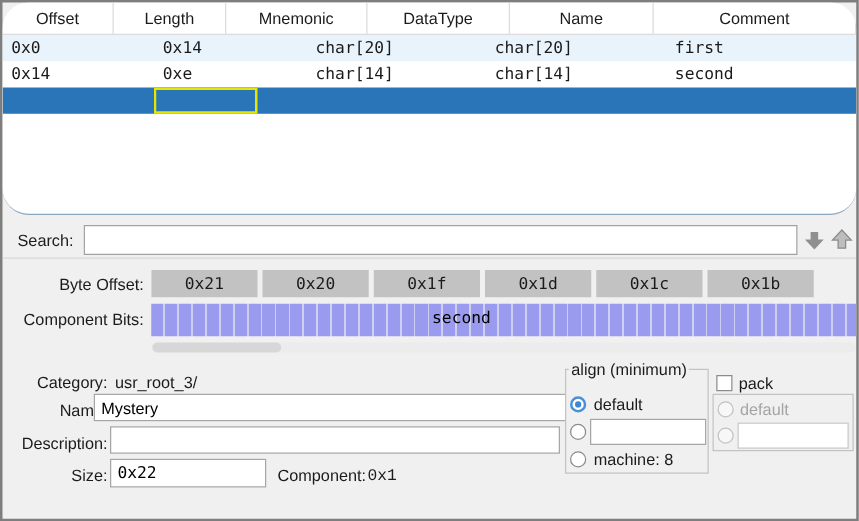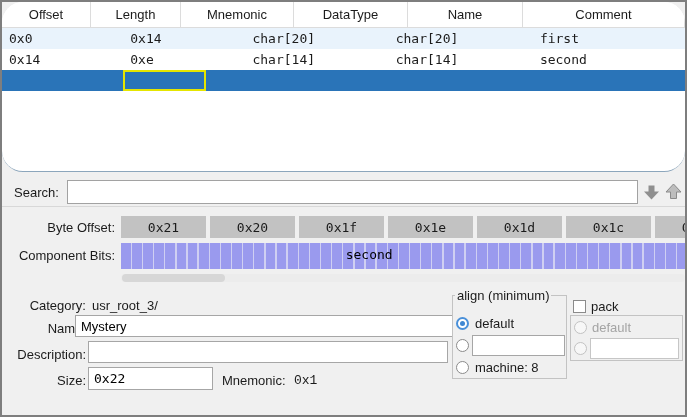--- a/index.html
+++ b/index.html
@@ -191,21 +191,20 @@
     <path d="M9.5 2 l7.5 8 h-4.5 v6.5 h-6 v-6.5 h-4.5 z" fill="#bdbdbd" stroke="#8a8a8a" stroke-width="1"></path>
   </svg>
 
   <div class="panel-line"></div>
 
   <span class="bv-label off">Byte Offset:</span>
   <div class="byte-cells">
     <div class="byte-cell">0x21</div>
     <div class="byte-cell">0x20</div>
     <div class="byte-cell">0x1f</div>
-    <div class="byte-cell">0x1e</div>
     <div class="byte-cell">0x1d</div>
     <div class="byte-cell">0x1c</div>
     <div class="byte-cell">0x1b</div>
   </div>
 
   <span class="bv-label bits">Component Bits:</span>
   <div class="bits-strip">
     <span class="bits-text">second</span>
   </div>
 
@@ -218,21 +217,21 @@
 
   <span class="f-label name-label">Name:</span>
   <input class="f-input name-input" type="text" value="Mystery" style="">
 
   <span class="f-label desc-label">Description:</span>
   <input class="f-input desc-input" type="text" value="" style="">
 
   <span class="f-label size-label">Size:</span>
   <input class="f-input size-input" type="text" value="0x22" style="">
 
-  <span class="f-static align-label">Mnemonic:</span>
+  <span class="f-static align-label">Component:</span>
   <span class="f-static align-value mono">0x1</span>
 
   <div class="groupbox align-box">
     <span class="legend">align (minimum)</span>
   </div>
   <span class="radio checked" style="left:454px; top:315px;"></span>
   <span class="opt-label" style="left:473px; top:314px;">default</span>
   <span class="radio" style="left:454px; top:337px;"></span>
   <input class="f-input small-input" style="left: 470px; top: 333px; width: 93px; height: 21px;" type="text" value="">
   <span class="radio" style="left:454px; top:359px;"></span>

